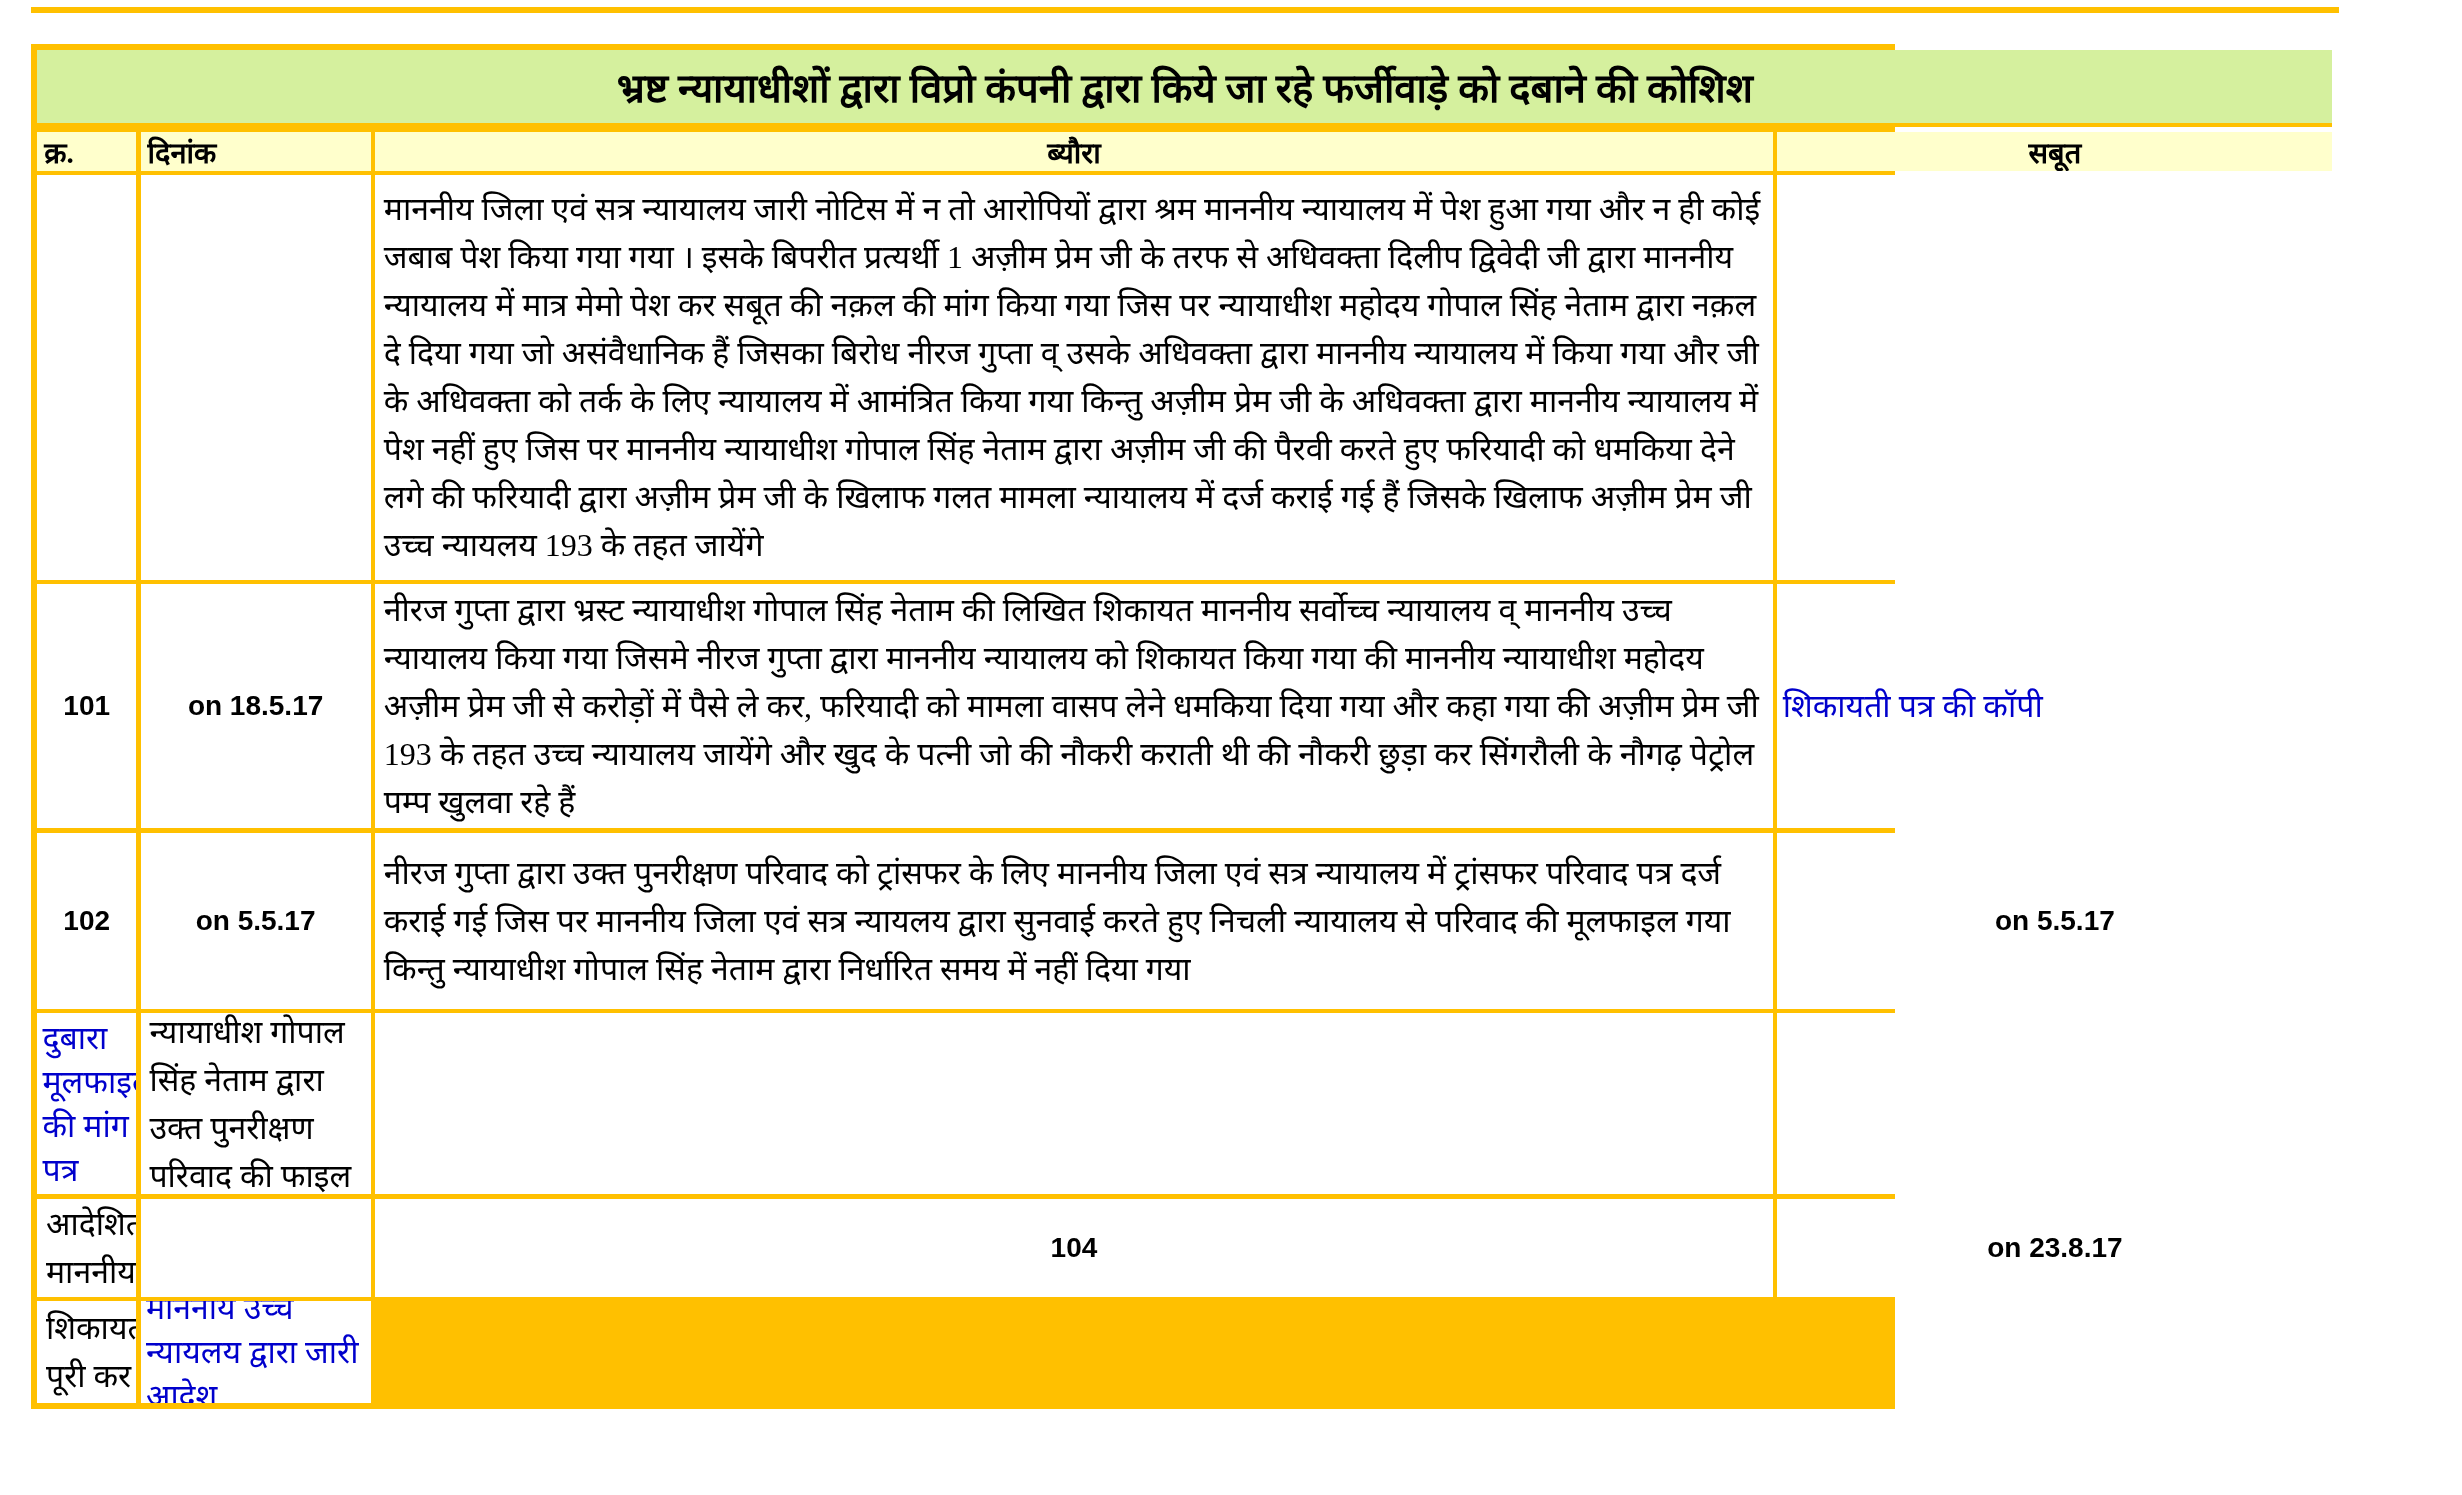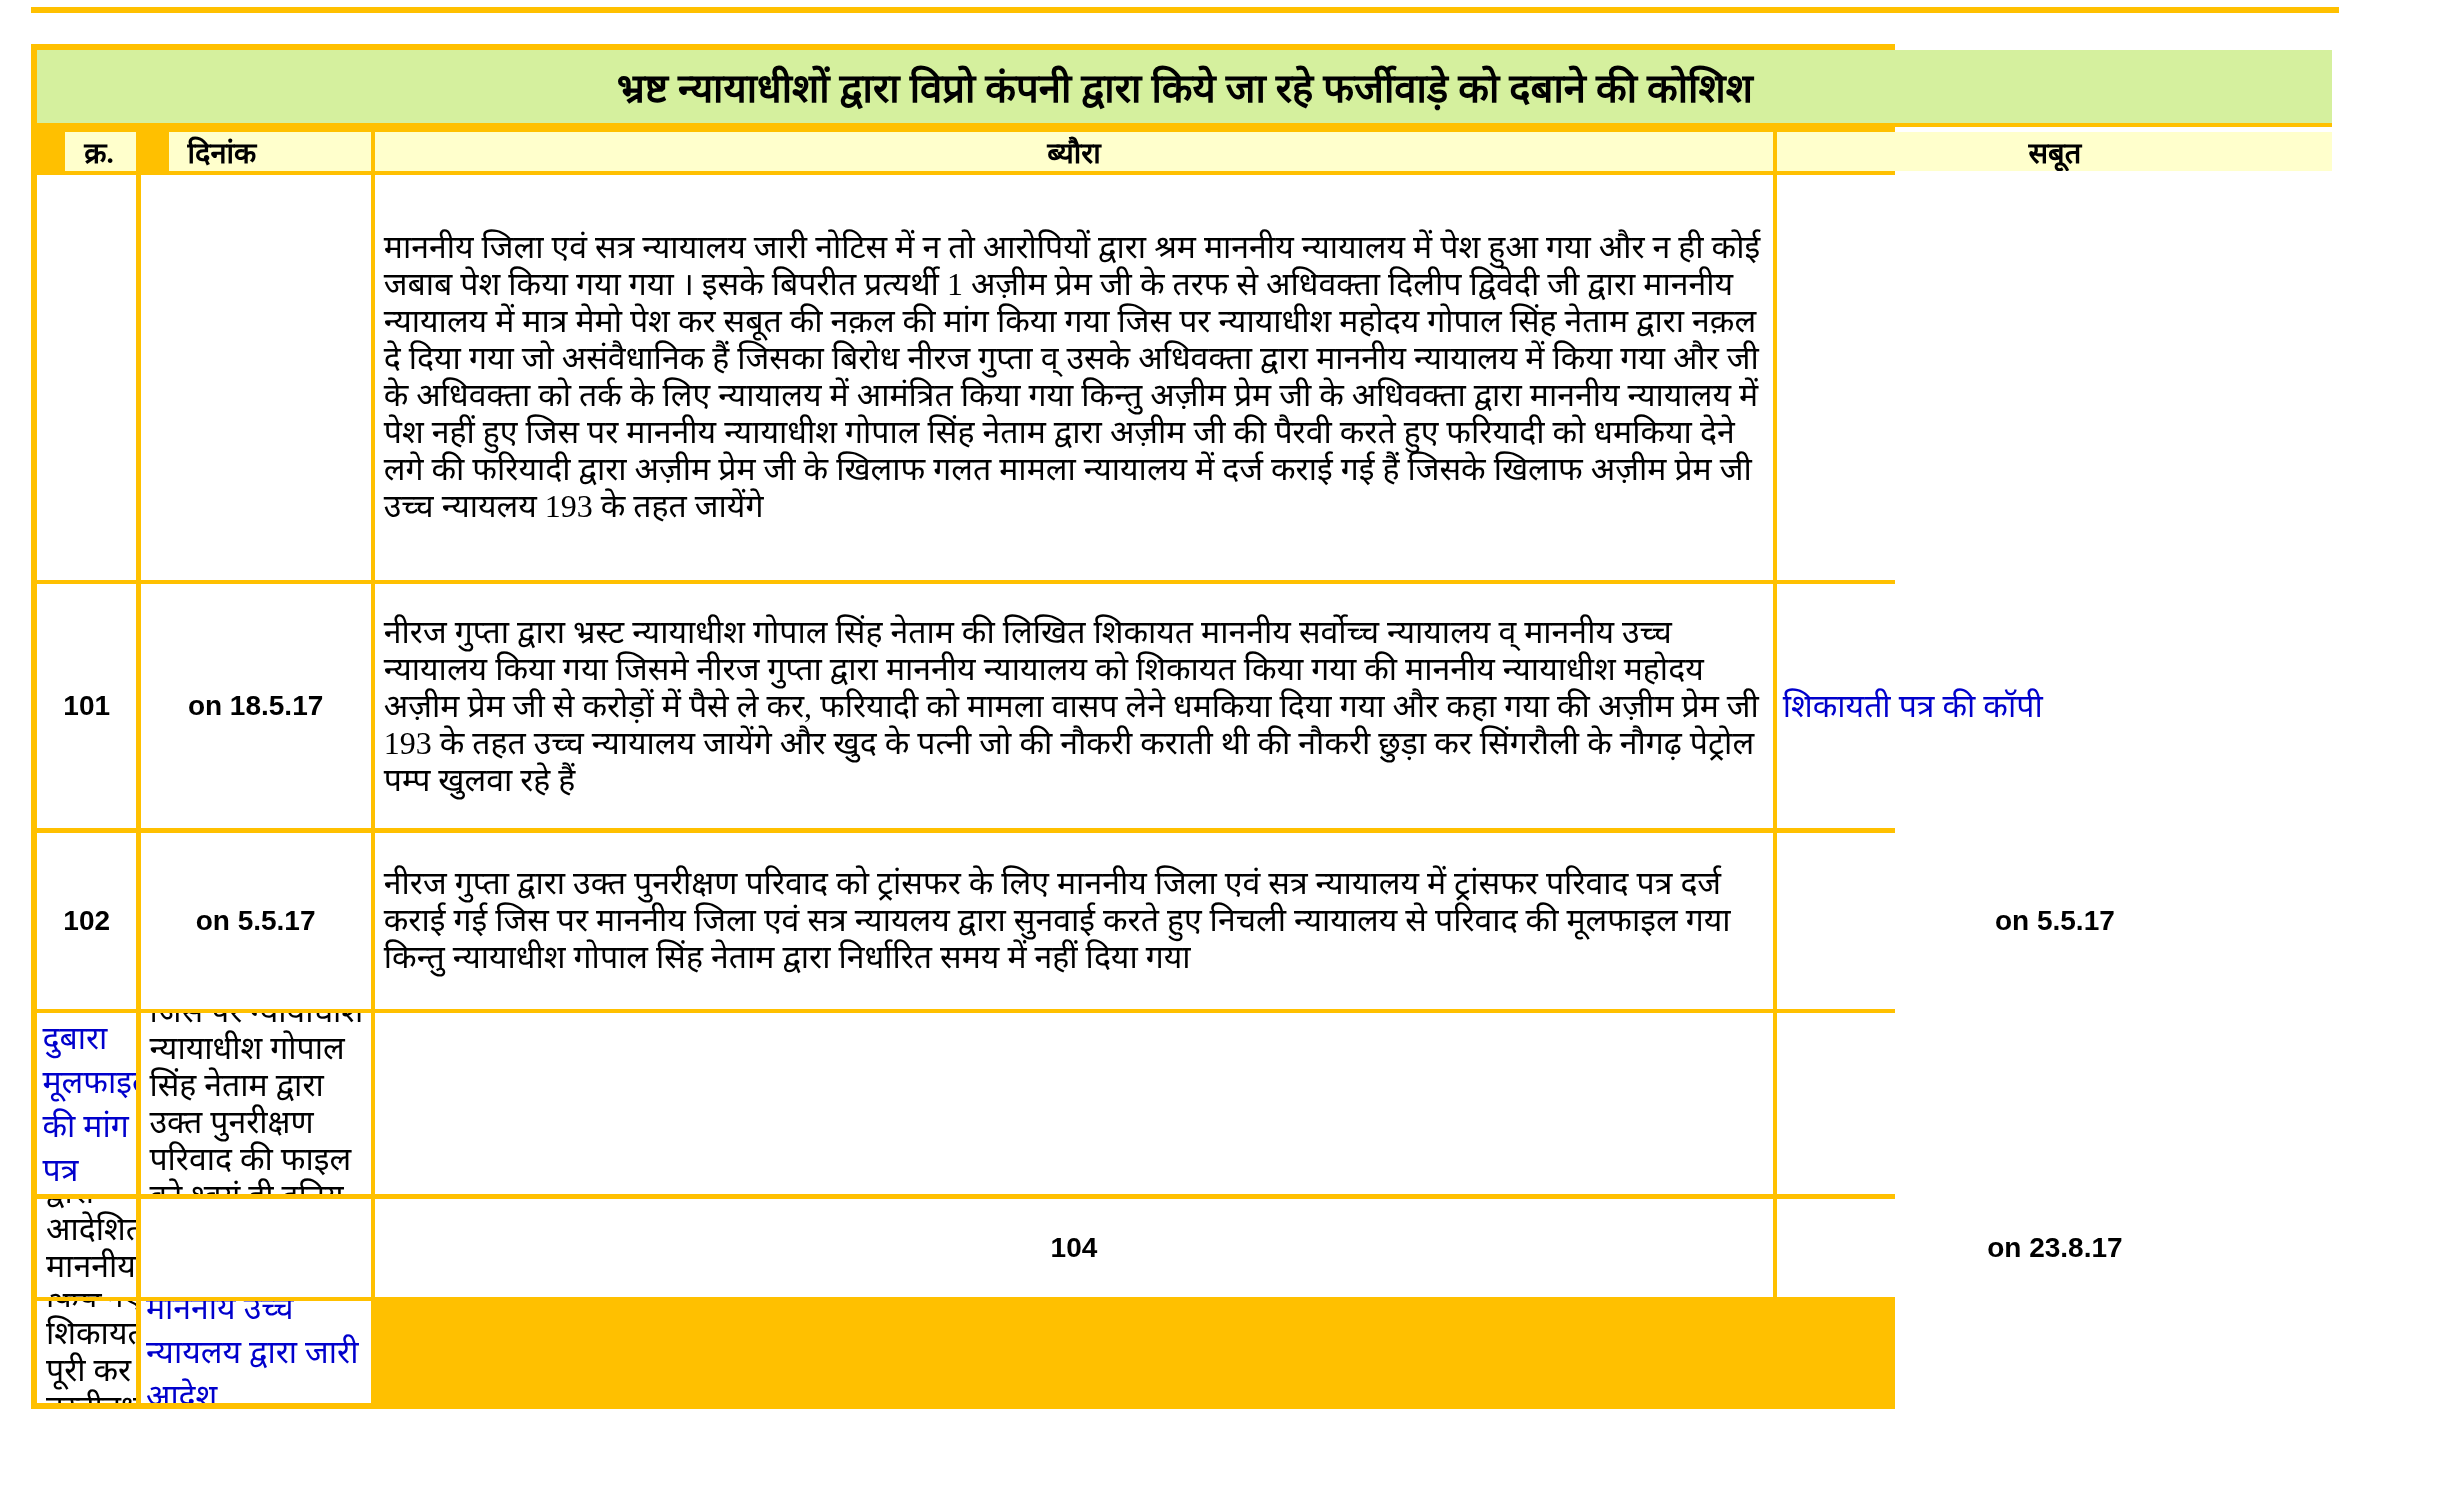--- a/index.html
+++ b/index.html
@@ -36,32 +36,32 @@
     background:var(--title-bg);
     border-bottom:4.4px solid var(--border-orange);
     display:flex;align-items:center;justify-content:center;
     font-size:40px;font-weight:bold;
   }
   .hdr{
     background:var(--header-bg);
     font-size:29px;font-weight:bold;
     display:flex;align-items:center;
   }
-  .hdr.pad{padding-left:19px;margin-left:28px;}
+  .hdr.pad{padding-left:7px;}
   .hdr.ctr{justify-content:center;}
 
   .serial,.date{
     justify-content:center;
     font-family:"Liberation Sans","DejaVu Sans",sans-serif;
     font-size:28px;
     font-weight:bold;
   }
   .details{
     padding:1.8px 7px 1.8px 8.8px;
-    font-size:32px;line-height:37px;
+    font-size:32px;line-height:48px;
     text-align:left;
   }
   .evidence{
     padding:1.8px 3.5px 1.8px 5.3px;
     font-size:32px;line-height:44px;
     color:var(--link-blue);
     text-align:left;
   }
 </style>
 </head>

